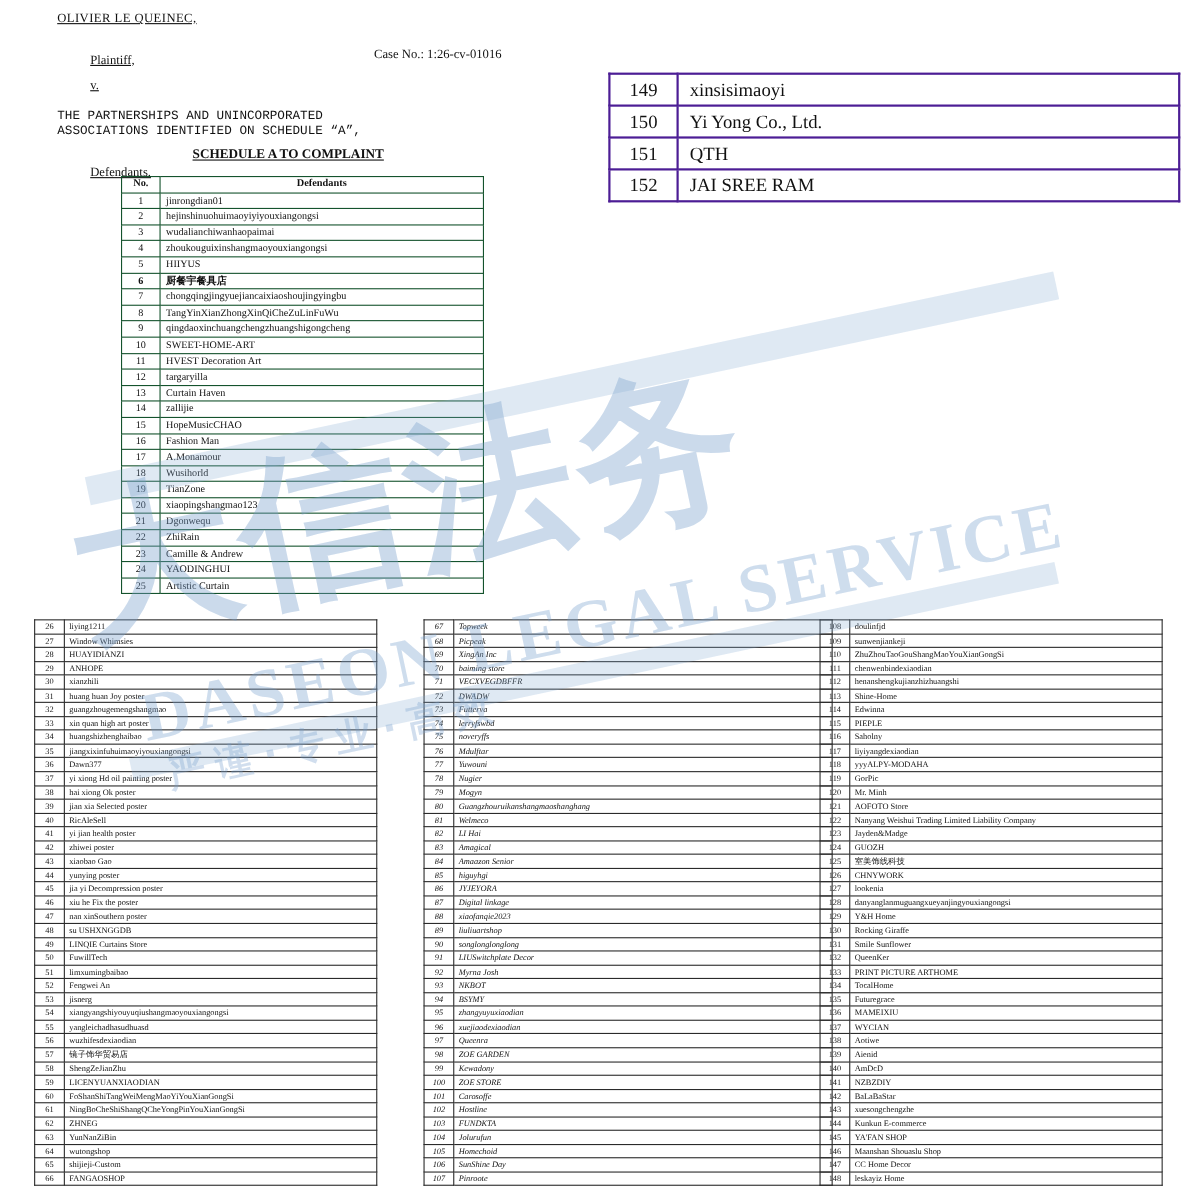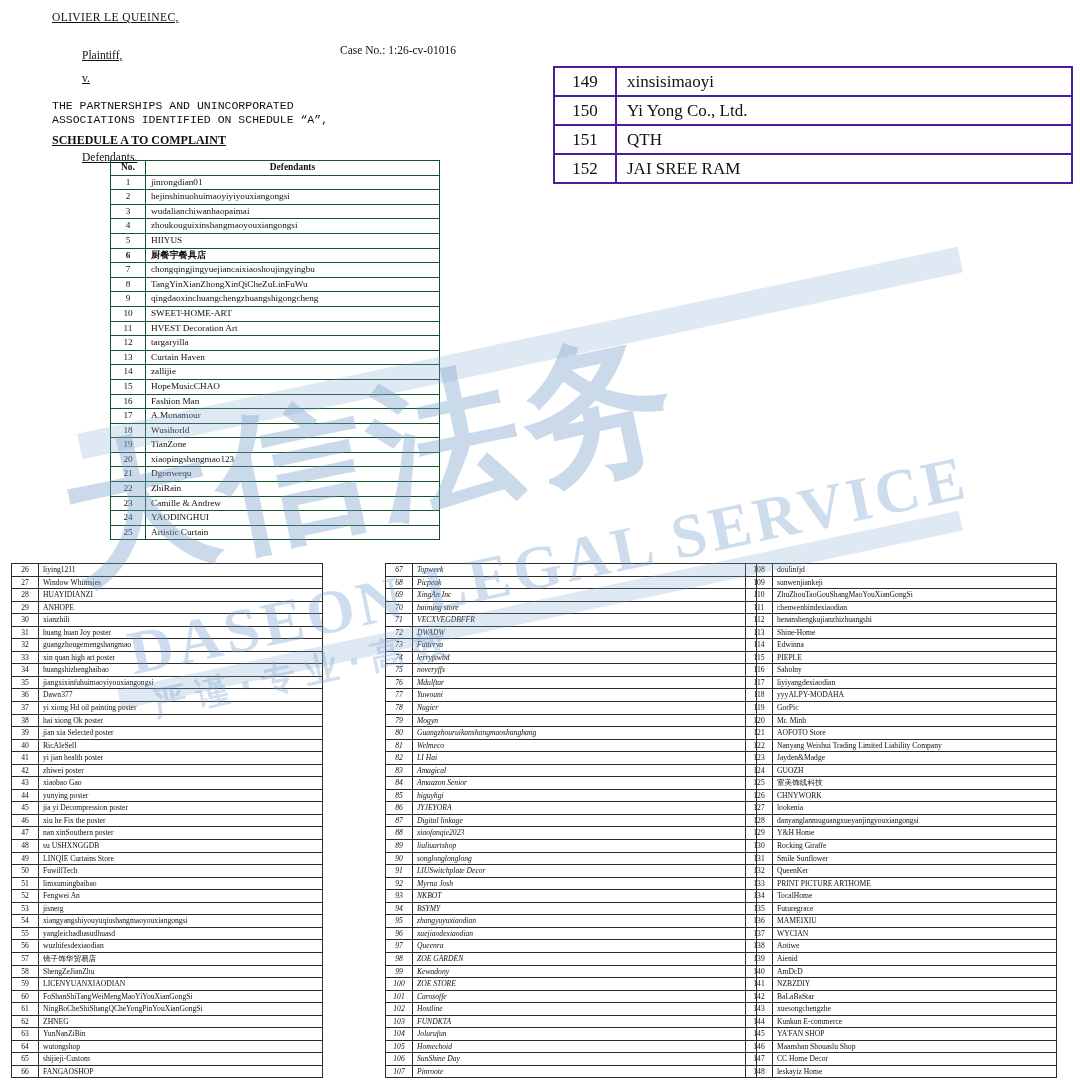--- a/index.html
+++ b/index.html
@@ -68,21 +68,21 @@
   }
   .caption .row{display:block;text-decoration:underline;}
   .cap-plaintiff{letter-spacing:.4px;}
   .cap-indent{margin-left:30px;margin-top:22px;}
   .cap-v{margin-left:30px;margin-top:8px;}
   .cap-defs{margin-top:12px;line-height:1.3;font-family:Liberation Mono, monospace;}
   .caseno{position:absolute;left:340px;top:28px;font-size:11.5px;white-space:nowrap;z-index:2;margin-top:16px;}
 
   .sched-title{
     position:absolute;left:52px;top:133px;width:420px;
-    text-align:left;font-weight:bold;font-size:12px;
+    text-align:center;font-weight:bold;font-size:12px;
     text-decoration:underline;z-index:2;
   }
 
   
   table.tbl{border-collapse:collapse;}
   table.tbl td,table.tbl th{
     border:1px solid #14532d;
     font-size:9.2px;
     padding:0 3px;
     height:13.6px;
@@ -102,21 +102,21 @@
     border:2px solid #4c1d95;
     height:27px;line-height:27px;
     font-size:17px;
     padding:0 6px;
   }
   #right-table td.num{width:48px;text-align:center;}
   #right-table td.name{padding-left:10px;}
 
   
   .bot{position:absolute;top:563px;z-index:3;}
-  #bot-col-1{left:11px;width:312px;}
+  #bot-col-1{left:31px;width:312px;}
   #bot-col-2{left:385px;width:372px;font-style:italic;}
   #bot-col-3{left:745px;width:312px;}
   .bot table{width:100%;border-collapse:collapse;}
   .bot td{
     border:1px solid #2b2b2b;
     font-size:7.6px;
     height:11.55px;
     line-height:11.55px;
     padding:0 2px;
     vertical-align:middle;

